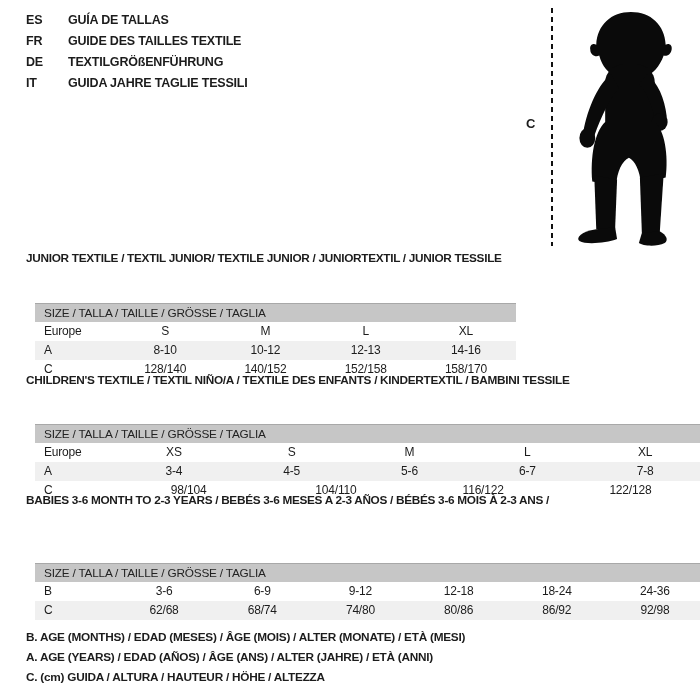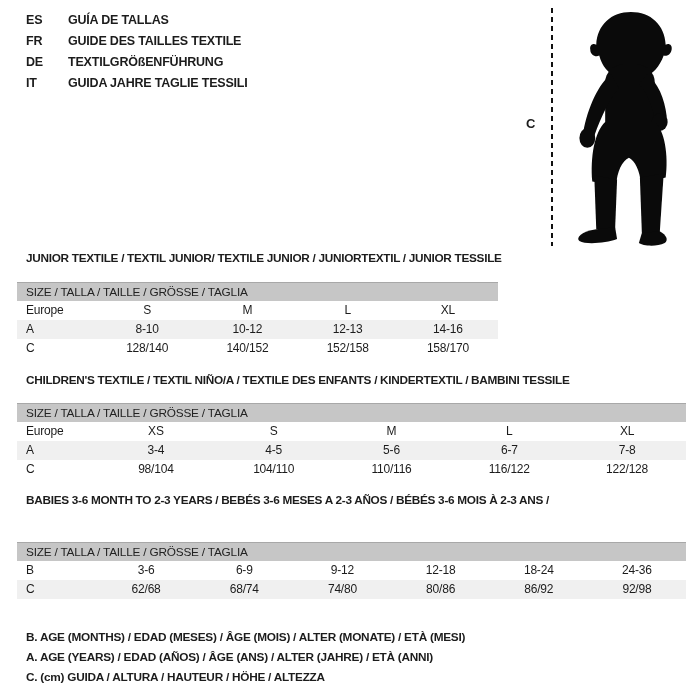--- a/index.html
+++ b/index.html
@@ -16,21 +16,21 @@
   .measure-line{position:absolute;left:551px;top:8px;width:2px;height:238px;
       background:repeating-linear-gradient(to bottom,#111 0 5px,transparent 5px 9px);}
   .measure-label{position:absolute;left:526px;top:116px;font-weight:bold;font-size:13px;}
   .silhouette{position:absolute;left:560px;top:9px;}
 
   
   .section-title{position:absolute;left:26px;font-weight:bold;font-size:11.8px;
       letter-spacing:-0.3px;white-space:nowrap;}
 
   
-  .size-table{position:absolute;left:17px;}
+  .size-table{position:absolute;left:35px;margin-top:21px;}
   .size-bar{height:18px;line-height:18px;background:#c6c6c6;border-top:1px solid #a8a8a8;
       padding-left:9px;font-size:11.8px;letter-spacing:-0.2px;color:#222;}
   .trow{display:flex;height:19px;line-height:19px;font-size:12px;letter-spacing:-0.2px;}
   .trow.shaded{background:#f0f0f0;}
   .tlabel{width:80px;padding-left:9px;box-sizing:border-box;}
   .tcell{flex:1;text-align:center;}
 
   .t-junior{top:282px;width:481px;}
   .t-children{top:403px;width:669px;}
   .t-babies{top:542px;width:669px;}
@@ -124,21 +124,20 @@
       <span class="tcell">3-4</span>
       <span class="tcell">4-5</span>
       <span class="tcell">5-6</span>
       <span class="tcell">6-7</span>
       <span class="tcell">7-8</span>
     </div>
     <div class="trow">
       <span class="tlabel">C</span>
       <span class="tcell">98/104</span>
       <span class="tcell">104/110</span>
-      <span class="tcell">110/116</span>
       <span class="tcell">116/122</span>
       <span class="tcell">122/128</span>
     </div>
   </div>
 
   <div class="section-title" style="top:493px">BABIES 3-6 MONTH TO 2-3 YEARS / BEBÉS 3-6 MESES A 2-3 AÑOS / BÉBÉS 3-6 MOIS À 2-3 ANS /</div>
   <div class="size-table t-babies">
     <div class="size-bar">SIZE / TALLA / TAILLE / GRÖSSE / TAGLIA</div>
     <div class="trow">
       <span class="tlabel">B</span>

